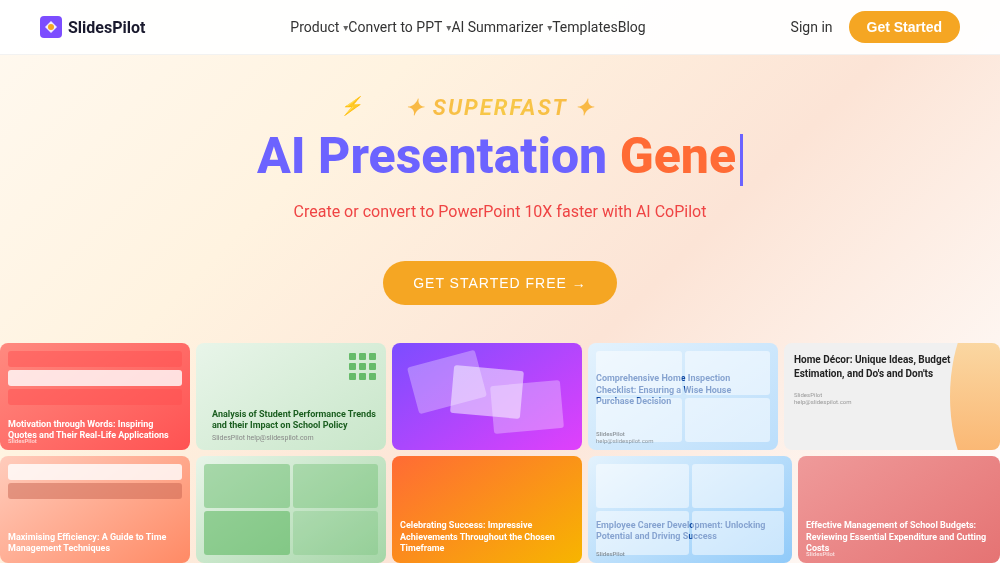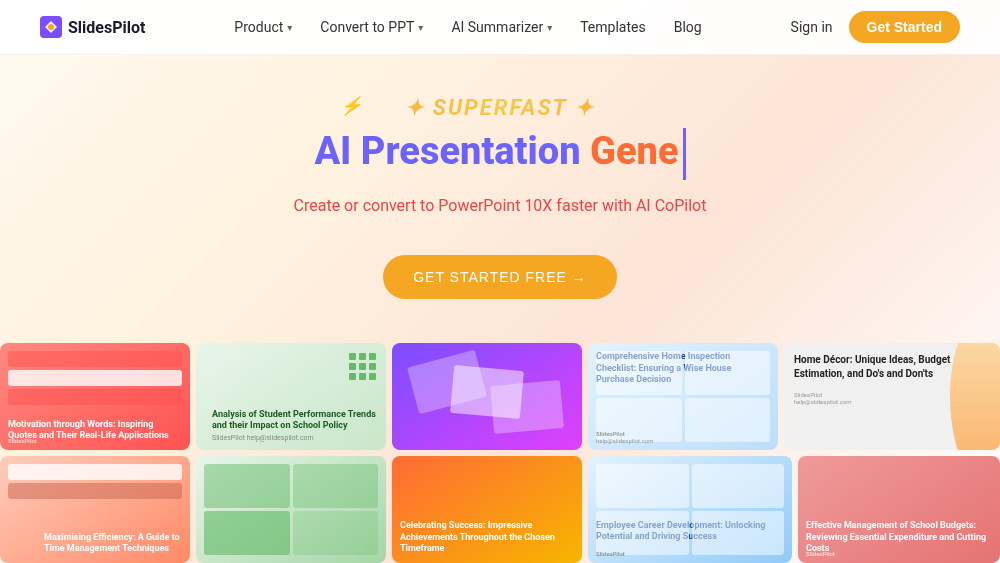--- a/index.html
+++ b/index.html
@@ -41,21 +41,20 @@
       color: #1a1a2e;
       text-decoration: none;
     }
     .nav-logo-icon {
       width: 22px;
       height: 22px;
     }
     .nav-links {
       display: flex;
       align-items: center;
-      gap: 28px;
       list-style: none;
     }
     .nav-links li a {
       text-decoration: none;
       color: #333;
       font-size: 14px;
       display: flex;
       align-items: center;
       gap: 4px;
     }
@@ -105,21 +104,21 @@
       position: relative;
     }
     .superfast-label::before {
       content: '⚡';
       position: absolute;
       left: 340px;
       font-size: 18px;
       -webkit-text-fill-color: #f7c948;
     }
     .hero-title {
-      font-size: 38px;
+      font-size: 50px;
       font-weight: 800;
       line-height: 1.15;
       margin-bottom: 16px;
     }
     .hero-title .ai {
       color: #6c63ff;
     }
     .hero-title .presentation {
       color: #6c63ff;
     }
@@ -206,21 +205,20 @@
     }
     .gcard-r1-5 {
       flex: 1;
       background: #f0f0f0;
     }
 
     
     .gcard-r2-1 {
       width: 190px;
       background: linear-gradient(145deg, #ffccbc, #ff8a65);
-      padding-left: 36px;
     }
     .gcard-r2-2 {
       width: 190px;
       background: linear-gradient(145deg, #e8f5e9, #a5d6a7);
     }
     .gcard-r2-3 {
       width: 190px;
       background: linear-gradient(145deg, #ff6b35, #f7b500);
     }
     .gcard-r2-4 {
@@ -452,21 +450,21 @@
       </div>
     </div>
 
     <div class="gcard gcard-r1-4">
       <div class="mini-slides-grid">
         <div class="mini-slide-cell"></div>
         <div class="mini-slide-cell"></div>
         <div class="mini-slide-cell"></div>
         <div class="mini-slide-cell"></div>
       </div>
-      <div class="gcard-content" style="justify-content:flex-start;padding-bottom:20px;">
+      <div class="gcard-content" style="justify-content:center;padding-bottom:20px;">
         <div class="gcard-title blue">Comprehensive Home Inspection Checklist: Ensuring a Wise House Purchase Decision</div>
       </div>
       <div class="logo-brand">SlidesPilot<br><span style="font-weight:400">help@slidespilot.com</span></div>
     </div>
 
     <div class="gcard gcard-r1-5">
       <div class="wave-deco"></div>
       <div class="card5-text">Home Décor: Unique Ideas, Budget Estimation, and Do's and Don'ts</div>
       <div class="card5-meta">
         <div>SlidesPilot</div>

